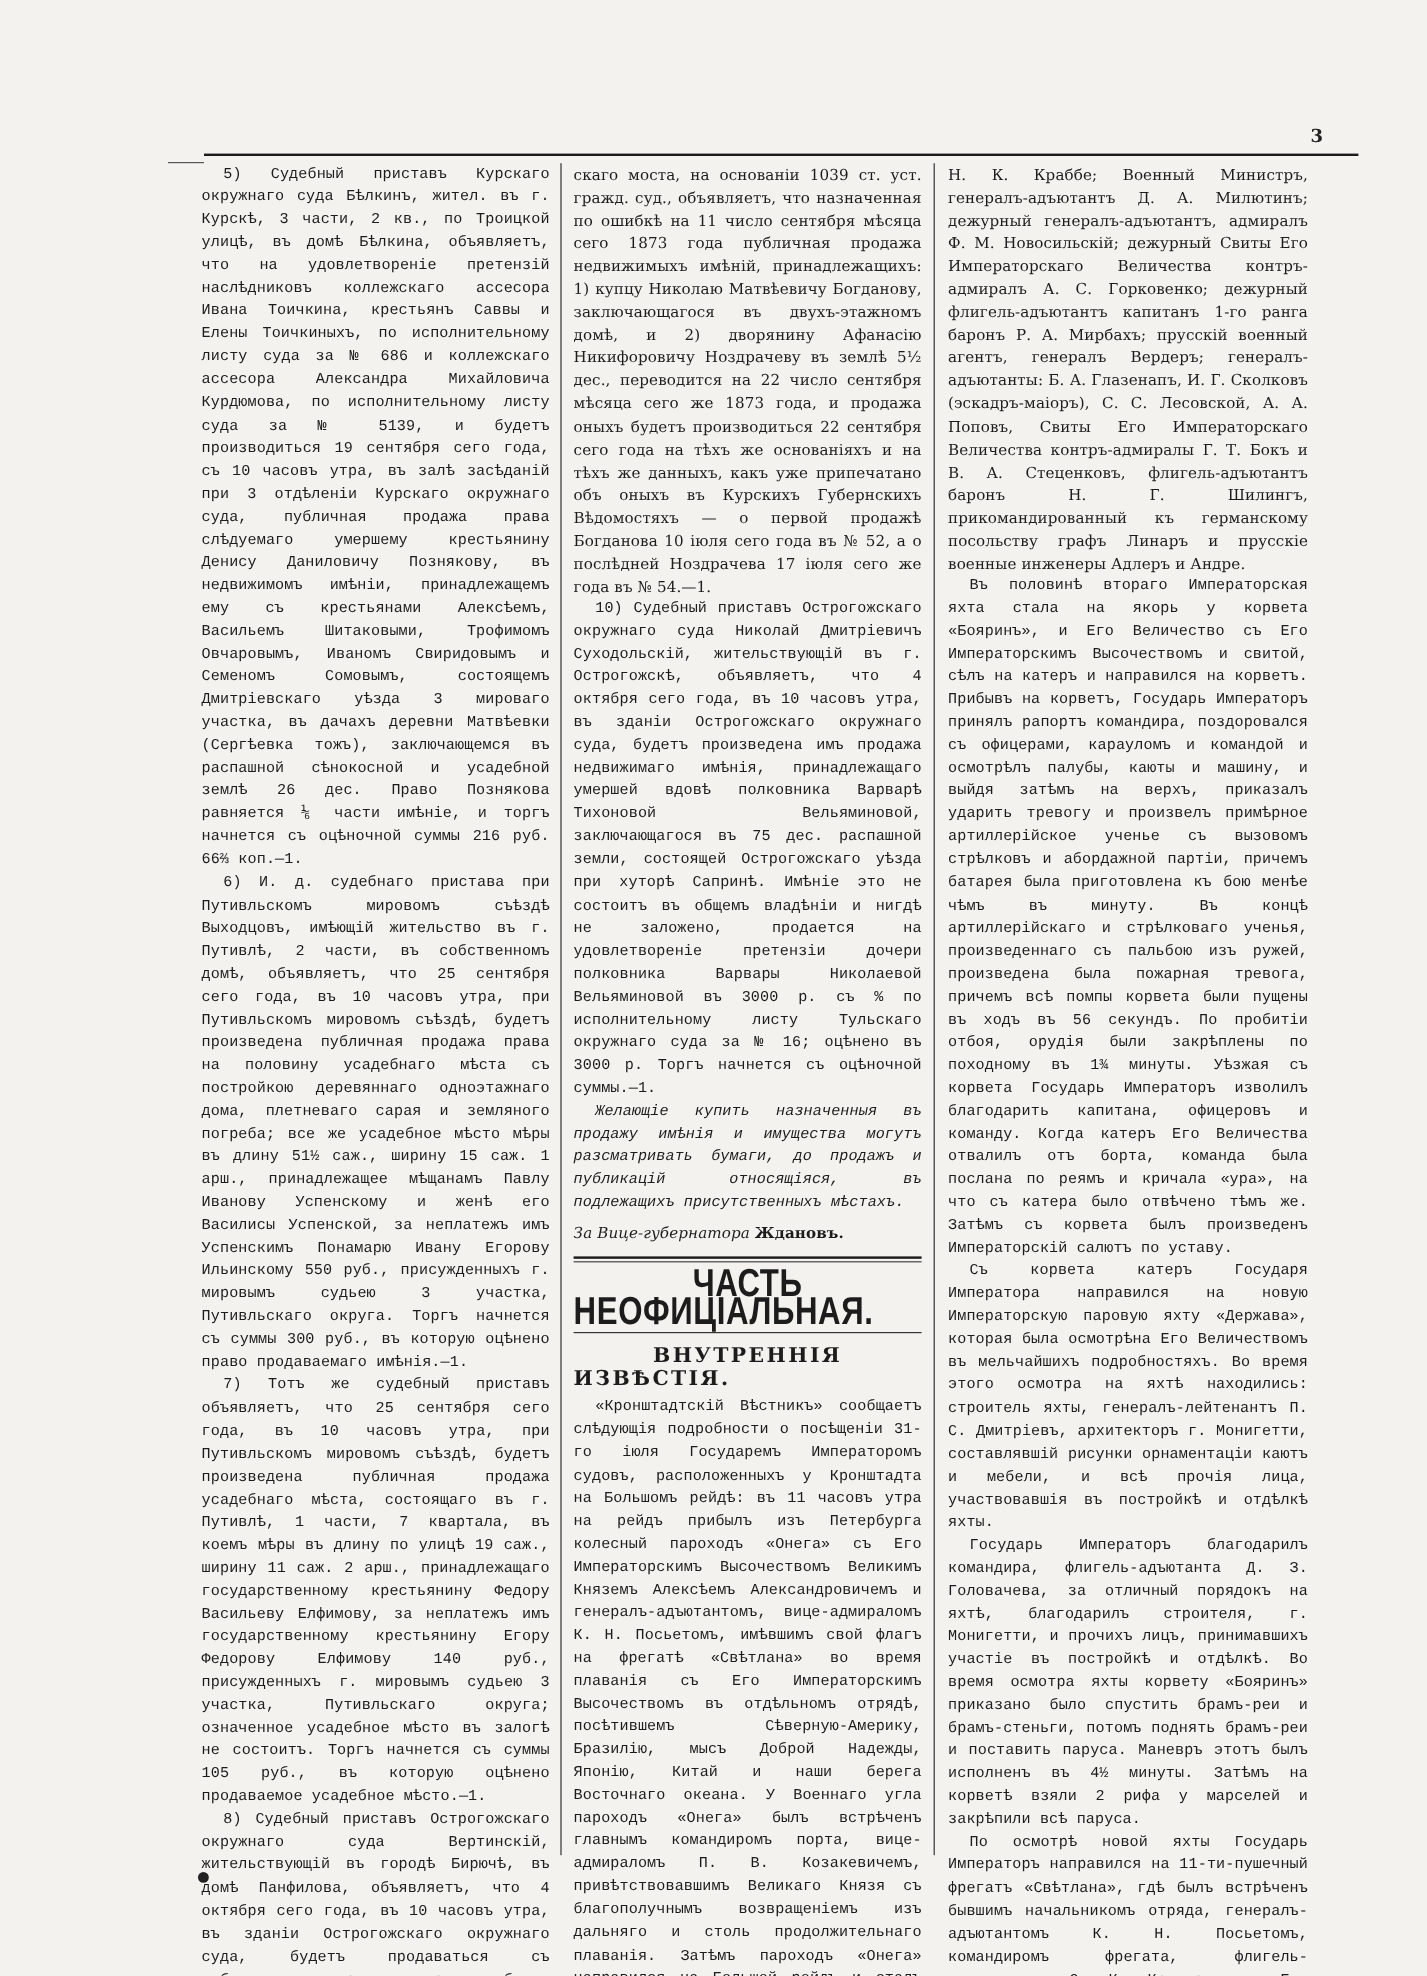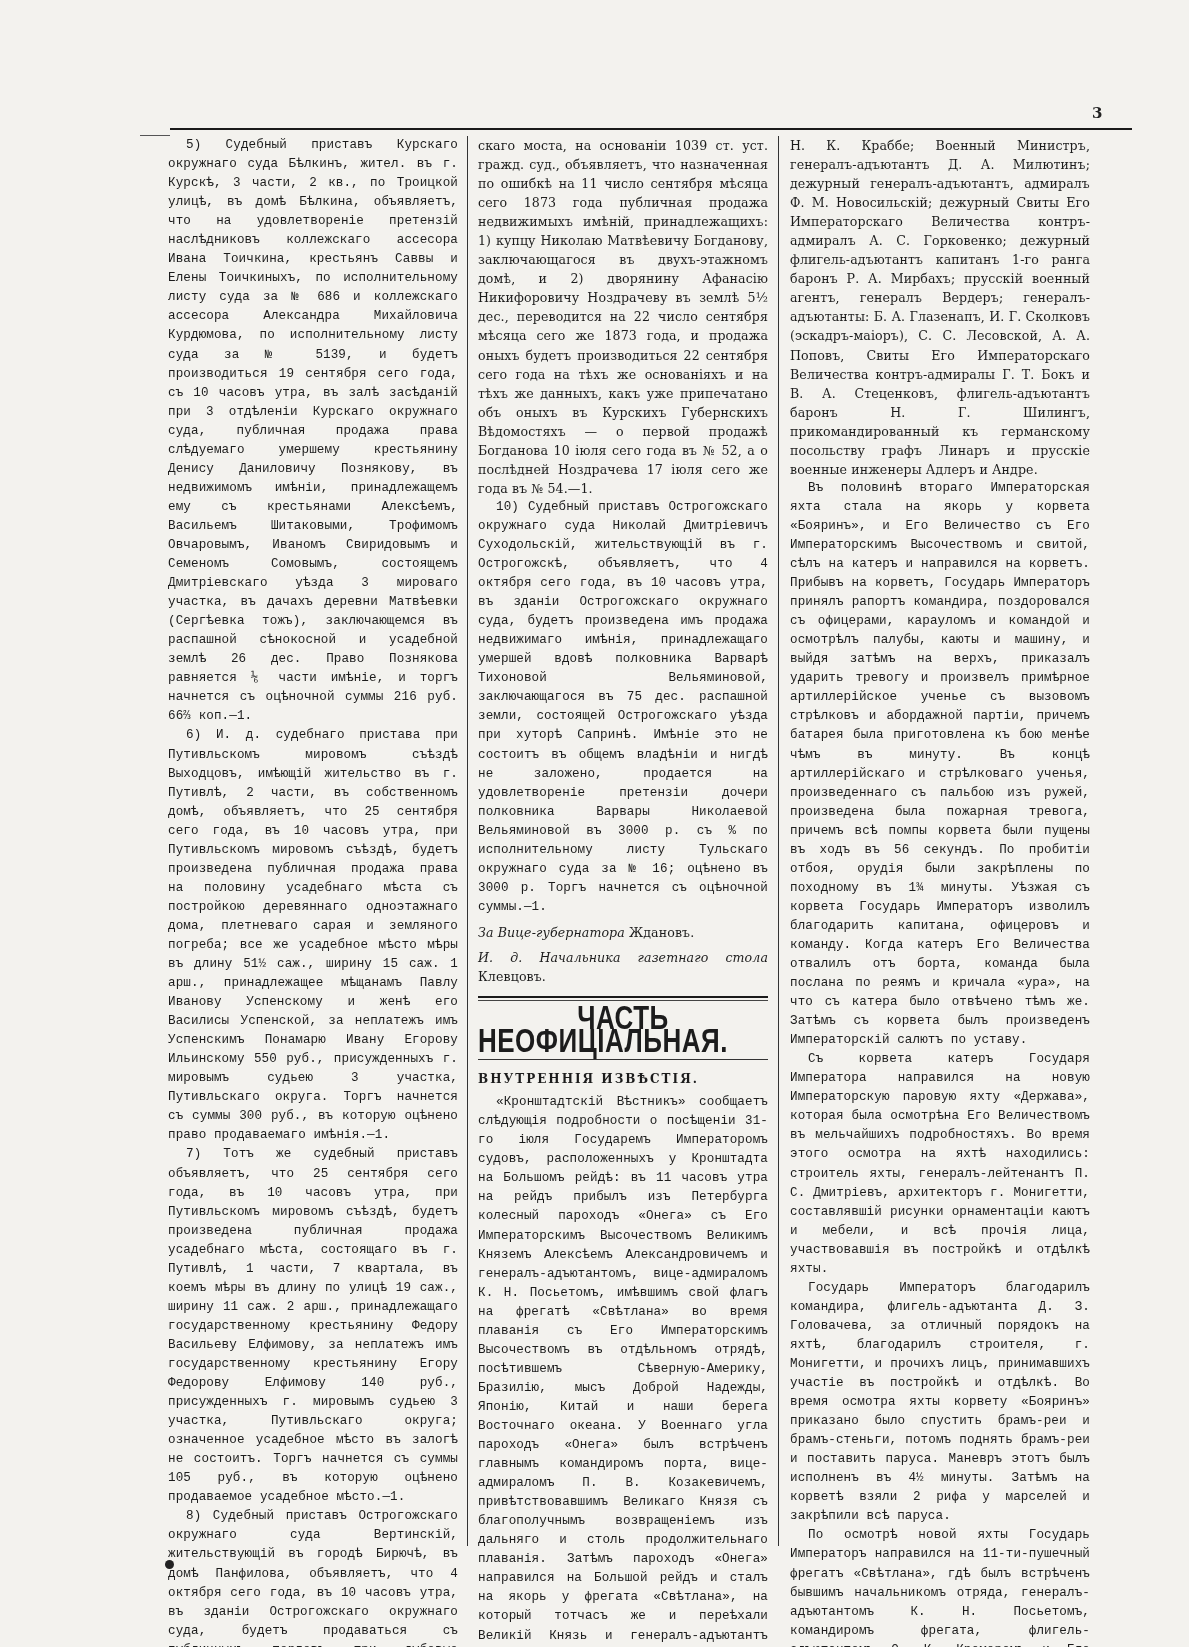--- a/index.html
+++ b/index.html
@@ -30,31 +30,31 @@
   .col-1 { left: 168px; width: 290px; }
   .col-2 { left: 478px; width: 290px; }
   .col-3 { left: 790px; width: 300px; }
   .col-divider {
     position: absolute; width: 1px; background: #333;
   }
   .div-1 { left: 467px; top: 136px; height: 1410px; }
   .div-2 { left: 778px; top: 136px; height: 1410px; }
   .italic { font-style: italic; }
   .signature { font-style: italic; margin-top: 6px !important; }
-  .signature b { font-style: normal; font-weight: normal; }
+  .signature b { font-style: normal; font-weight: bold; }
   .section-rule { height: 2px; background: #1a1a1a; margin: 10px 0 2px 0; }
   .section-rule-thin { height: 1px; background: #444; margin: 0 0 10px 0; }
   .section-title {
     font-family: "Liberation Sans", "DejaVu Sans", sans-serif;
     font-weight: bold; font-size: 26px; letter-spacing: 0.5px;
     text-align: center; margin: 4px 0 10px 0; transform: scaleY(1.25);
   }
   .section-title-rule { height: 1px; background: #333; margin: 6px 0 10px 0; }
   .subsection-title {
-    font-family: "DejaVu Serif", serif; font-weight: bold; font-size: 12px;
+    font-family: "DejaVu Serif", serif; font-weight: bold; font-size: 17px;
     letter-spacing: 2px; text-align: center; margin: 2px 0 4px 0;
   }
   .dot {
     position: absolute; left: 165px; top: 1560px; width: 9px; height: 9px;
     border-radius: 50%; background: #222;
   }
 </style>
 </head>
 <body>
 
@@ -69,27 +69,24 @@
   <p class="indent">5) Судебный приставъ Курскаго окружнаго суда Бѣлкинъ, жител. въ г. Курскѣ, 3 части, 2 кв., по Троицкой улицѣ, въ домѣ Бѣлкина, объявляетъ, что на удовлетвореніе претензій наслѣдниковъ коллежскаго ассесора Ивана Тоичкина, крестьянъ Саввы и Елены Тоичкиныхъ, по исполнительному листу суда за № 686 и коллежскаго ассесора Александра Михайловича Курдюмова, по исполнительному листу суда за № 5139, и будетъ производиться 19 сентября сего года, съ 10 часовъ утра, въ залѣ засѣданій при 3 отдѣленіи Курскаго окружнаго суда, публичная продажа права слѣдуемаго умершему крестьянину Денису Даниловичу Познякову, въ недвижимомъ имѣніи, принадлежащемъ ему съ крестьянами Алексѣемъ, Васильемъ Шитаковыми, Трофимомъ Овчаровымъ, Иваномъ Свиридовымъ и Семеномъ Сомовымъ, состоящемъ Дмитріевскаго уѣзда 3 мироваго участка, въ дачахъ деревни Матвѣевки (Сергѣевка тожъ), заключающемся въ распашной сѣнокосной и усадебной землѣ 26 дес. Право Познякова равняется ⅙ части имѣніе, и торгъ начнется съ оцѣночной суммы 216 руб. 66⅔ коп.—1.</p>
   <p class="indent">6) И. д. судебнаго пристава при Путивльскомъ мировомъ съѣздѣ Выходцовъ, имѣющій жительство въ г. Путивлѣ, 2 части, въ собственномъ домѣ, объявляетъ, что 25 сентября сего года, въ 10 часовъ утра, при Путивльскомъ мировомъ съѣздѣ, будетъ произведена публичная продажа права на половину усадебнаго мѣста съ постройкою деревяннаго одноэтажнаго дома, плетневаго сарая и земляного погреба; все же усадебное мѣсто мѣры въ длину 51½ саж., ширину 15 саж. 1 арш., принадлежащее мѣщанамъ Павлу Иванову Успенскому и женѣ его Василисы Успенской, за неплатежъ имъ Успенскимъ Понамарю Ивану Егорову Ильинскому 550 руб., присужденныхъ г. мировымъ судьею 3 участка, Путивльскаго округа. Торгъ начнется съ суммы 300 руб., въ которую оцѣнено право продаваемаго имѣнія.—1.</p>
   <p class="indent">7) Тотъ же судебный приставъ объявляетъ, что 25 сентября сего года, въ 10 часовъ утра, при Путивльскомъ мировомъ съѣздѣ, будетъ произведена публичная продажа усадебнаго мѣста, состоящаго въ г. Путивлѣ, 1 части, 7 квартала, въ коемъ мѣры въ длину по улицѣ 19 саж., ширину 11 саж. 2 арш., принадлежащаго государственному крестьянину Федору Васильеву Елфимову, за неплатежъ имъ государственному крестьянину Егору Федорову Елфимову 140 руб., присужденныхъ г. мировымъ судьею 3 участка, Путивльскаго округа; означенное усадебное мѣсто въ залогѣ не состоитъ. Торгъ начнется съ суммы 105 руб., въ которую оцѣнено продаваемое усадебное мѣсто.—1.</p>
   <p class="indent">8) Судебный приставъ Острогожскаго окружнаго суда Вертинскій, жительствующій въ городѣ Бирючѣ, въ домѣ Панфилова, объявляетъ, что 4 октября сего года, въ 10 часовъ утра, въ зданіи Острогожскаго окружнаго суда, будетъ продаваться съ публичныхъ торговъ три дубовые амбара, три амбара ольховаго дерева, находящіеся въ слободѣ Новинькой, Бирюченскаго уѣзда, въ дворѣ Славгородскихъ. Имѣніе это принадлежитъ Войсковымъ жителямъ Михѣю, Семену и Алексѣю Андреевымъ Славгородскимъ, и будетъ продаваться по исполнительному листу Острогожскаго окружнаго суда, отъ 21 іюня 1872 года за № 5027, на удовлетвореніе иска купца Николая Матвѣева Попова въ суммѣ 1000 руб., и по исполнительнымъ листамъ мироваго судьи 1 участка Бирюченскаго уѣзда, отъ 26 февраля за №№ 126, 124 и 125, на удовлетвореніе претензіи мѣщанина Петра Васильева Бѣлыхъ въ суммѣ 4000 руб. и купеческаго сына Василія Иванова Семенова 2000 руб. и другихъ. Все это имѣніе оцѣнено въ 900 руб. Торгъ начнется съ оцѣночной суммы.—1.</p>
 
 </div>
 
 <div class="col col-2">
   <p>скаго моста, на основаніи 1039 ст. уст. гражд. суд., объявляетъ, что назначенная по ошибкѣ на 11 число сентября мѣсяца сего 1873 года публичная продажа недвижимыхъ имѣній, принадлежащихъ: 1) купцу Николаю Матвѣевичу Богданову, заключающагося въ двухъ-этажномъ домѣ, и 2) дворянину Афанасію Никифоровичу Ноздрачеву въ землѣ 5½ дес., переводится на 22 число сентября мѣсяца сего же 1873 года, и продажа оныхъ будетъ производиться 22 сентября сего года на тѣхъ же основаніяхъ и на тѣхъ же данныхъ, какъ уже припечатано объ оныхъ въ Курскихъ Губернскихъ Вѣдомостяхъ — о первой продажѣ Богданова 10 іюля сего года въ № 52, а о послѣдней Ноздрачева 17 іюля сего же года въ № 54.—1.</p>
   <p class="indent">10) Судебный приставъ Острогожскаго окружнаго суда Николай Дмитріевичъ Суходольскій, жительствующій въ г. Острогожскѣ, объявляетъ, что 4 октября сего года, въ 10 часовъ утра, въ зданіи Острогожскаго окружнаго суда, будетъ произведена имъ продажа недвижимаго имѣнія, принадлежащаго умершей вдовѣ полковника Варварѣ Тихоновой Вельяминовой, заключающагося въ 75 дес. распашной земли, состоящей Острогожскаго уѣзда при хуторѣ Сапринѣ. Имѣніе это не состоитъ въ общемъ владѣніи и нигдѣ не заложено, продается на удовлетвореніе претензіи дочери полковника Варвары Николаевой Вельяминовой въ 3000 р. съ % по исполнительному листу Тульскаго окружнаго суда за № 16; оцѣнено въ 3000 р. Торгъ начнется съ оцѣночной суммы.—1.</p>
+  <p class="indent italic">Желающіе купить назначенныя въ продажу имѣнія и имущества могутъ разсматривать бумаги, до продажъ и публикацій относящіяся, въ подлежащихъ присутственныхъ мѣстахъ.</p>
   <p class="signature">
     <span>За Вице-губернатора</span>
     <b>Ждановъ.</b>
-  </p>
-  <p class="signature">
-    <span>И. д. Начальника газетнаго стола</span>
-    <b>Клевцовъ.</b>
   </p>
   <div class="section-rule"></div>
   <div class="section-rule-thin"></div>
   <div class="section-title">ЧАСТЬ НЕОФИЦІАЛЬНАЯ.</div>
   <div class="section-title-rule"></div>
   <div class="subsection-title">ВНУТРЕННІЯ ИЗВѢСТІЯ.</div>
   <p class="indent">«Кронштадтскій Вѣстникъ» сообщаетъ слѣдующія подробности о посѣщеніи 31-го іюля Государемъ Императоромъ судовъ, расположенныхъ у Кронштадта на Большомъ рейдѣ: въ 11 часовъ утра на рейдъ прибылъ изъ Петербурга колесный пароходъ «Онега» съ Его Императорскимъ Высочествомъ Великимъ Княземъ Алексѣемъ Александровичемъ и генералъ-адъютантомъ, вице-адмираломъ К. Н. Посьетомъ, имѣвшимъ свой флагъ на фрегатѣ «Свѣтлана» во время плаванія съ Его Императорскимъ Высочествомъ въ отдѣльномъ отрядѣ, посѣтившемъ Сѣверную-Америку, Бразилію, мысъ Доброй Надежды, Японію, Китай и наши берега Восточнаго океана. У Военнаго угла пароходъ «Онега» былъ встрѣченъ главнымъ командиромъ порта, вице-адмираломъ П. В. Козакевичемъ, привѣтствовавшимъ Великаго Князя съ благополучнымъ возвращеніемъ изъ дальняго и столь продолжительнаго плаванія. Затѣмъ пароходъ «Онега» направился на Большой рейдъ и сталъ на якорь у фрегата «Свѣтлана», на который тотчасъ же и переѣхали Великій Князь и генералъ-адъютантъ Посьетъ. Проводивши Его Высочество Великаго Князя Алексѣя Александровича, главный командиръ порта возвратился на пароходъ «Петербургъ» и остался у Военнаго угла ожидать прибытія Государя Императора.</p>
 
 </div>
 

